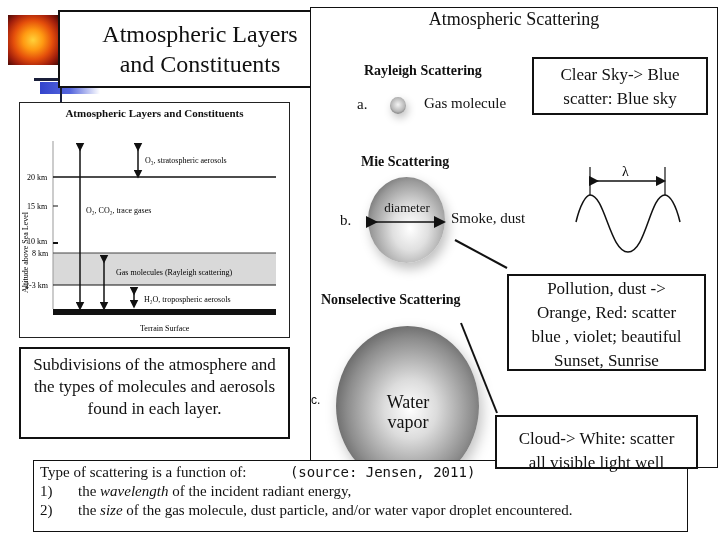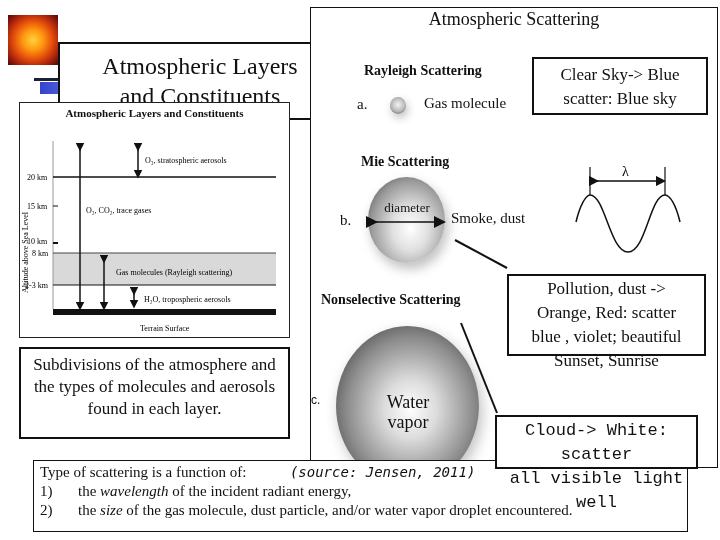--- a/index.html
+++ b/index.html
@@ -11,21 +11,21 @@
   .sun { left: 8px; top: 15px; width: 50px; height: 50px;
     background: radial-gradient(circle at 50% 50%, #ffd23a 0%, #ff9a12 28%, #e44e0b 55%, #a4200c 78%, #4a0a06 100%);
   }
   .deco-blue { left: 40px; top: 82px; width: 60px; height: 12px;
     background: linear-gradient(90deg, #3344cc 0%, #5566dd 50%, rgba(255,255,255,0) 100%); }
   .deco-hline { left: 34px; top: 78px; width: 26px; height: 3px; background: #1a1f3a; }
   .deco-vline { left: 60px; top: 80px; width: 2px; height: 22px; background: #1a1f3a; }
 
   
   .title-box { left: 58px; top: 10px; width: 284px; height: 78px; border: 2px solid #111; background: #fff;
-    display: flex; align-items: center; justify-content: center; text-align: center; font-size: 24px; line-height: 30px; margin-top: 32px; }
+    display: flex; align-items: center; justify-content: center; text-align: center; font-size: 24px; line-height: 30px; }
   .title-box .inner { white-space: pre-line; }
 
   
   .layers-panel { left: 19px; top: 102px; width: 271px; height: 236px; border: 1px solid #222; background: #fff; }
   .layers-panel .ptitle { position: absolute; left: 0; width: 100%; top: 4px; text-align: center; font-weight: bold; font-size: 11px; }
   .layers-panel svg { position: absolute; left: 0; top: 0; }
 
   
   .subdiv-box { left: 19px; top: 347px; width: 271px; height: 92px; border: 2px solid #111; background: #fff;
     text-align: center; font-size: 17px; line-height: 22px; padding-top: 5px; font-family: "Liberation Serif", serif; }
@@ -54,28 +54,28 @@
   .nonsel-title { left: 321px; top: 292px; }
   .nonsel-c { left: 311px; top: 393px; font-family: "Liberation Sans", sans-serif; font-size: 12px; }
   .water-sphere { left: 336px; top: 326px; width: 143px; height: 160px; border-radius: 50%;
     background: radial-gradient(ellipse at 52% 52%, #ffffff 0%, #dcdcdc 25%, #8d8d8d 60%, #202020 100%);
     box-shadow: 3px 6px 14px rgba(0,0,0,0.25); }
   .water-label { left: 376px; top: 392px; width: 64px; text-align: center; font-size: 18px; line-height: 20px; white-space: pre-line; }
 
   
   .callout { border: 2px solid #111; background: #fff; text-align: center; font-size: 17px; line-height: 24px; white-space: pre-line; }
   .clear-sky { left: 532px; top: 57px; width: 176px; height: 58px; padding-top: 4px; }
-  .pollution { left: 507px; top: 274px; width: 199px; height: 82px; padding-top: 1px; }
-  .cloud { left: 495px; top: 415px; width: 203px; height: 54px; padding-top: 2px; font-family: Liberation Mono, monospace; }
+  .pollution { left: 507px; top: 274px; width: 199px; height: 97px; padding-top: 1px; }
+  .cloud { left: 495px; top: 415px; width: 203px; height: 54px; padding-top: 10px; }
 
   
   .bottom-box { left: 33px; top: 460px; width: 655px; height: 72px; border: 1px solid #111; background: #fff; font-size: 15px; line-height: 19px; padding: 2px 6px; }
   .bottom-box .line { white-space: nowrap; }
   .bottom-box .num { display: inline-block; width: 38px; }
-  .src { font-family: "DejaVu Sans Mono", "Liberation Mono", monospace; font-size: 14px; font-style: italic; }
+  .src { font-family: "DejaVu Sans Mono", "Liberation Mono", monospace; font-size: 14px; }
   .bottom-frame-r { left: 687px; top: 455px; width: 1px; height: 38px; background: #111; }
   svg.overlay { position: absolute; left: 0; top: 0; pointer-events: none; }
 </style>
 </head>
 <body>
 
 <div class="abs sun"></div>
 <div class="abs deco-blue"></div>
 <div class="abs deco-hline"></div>
 <div class="abs deco-vline"></div>

